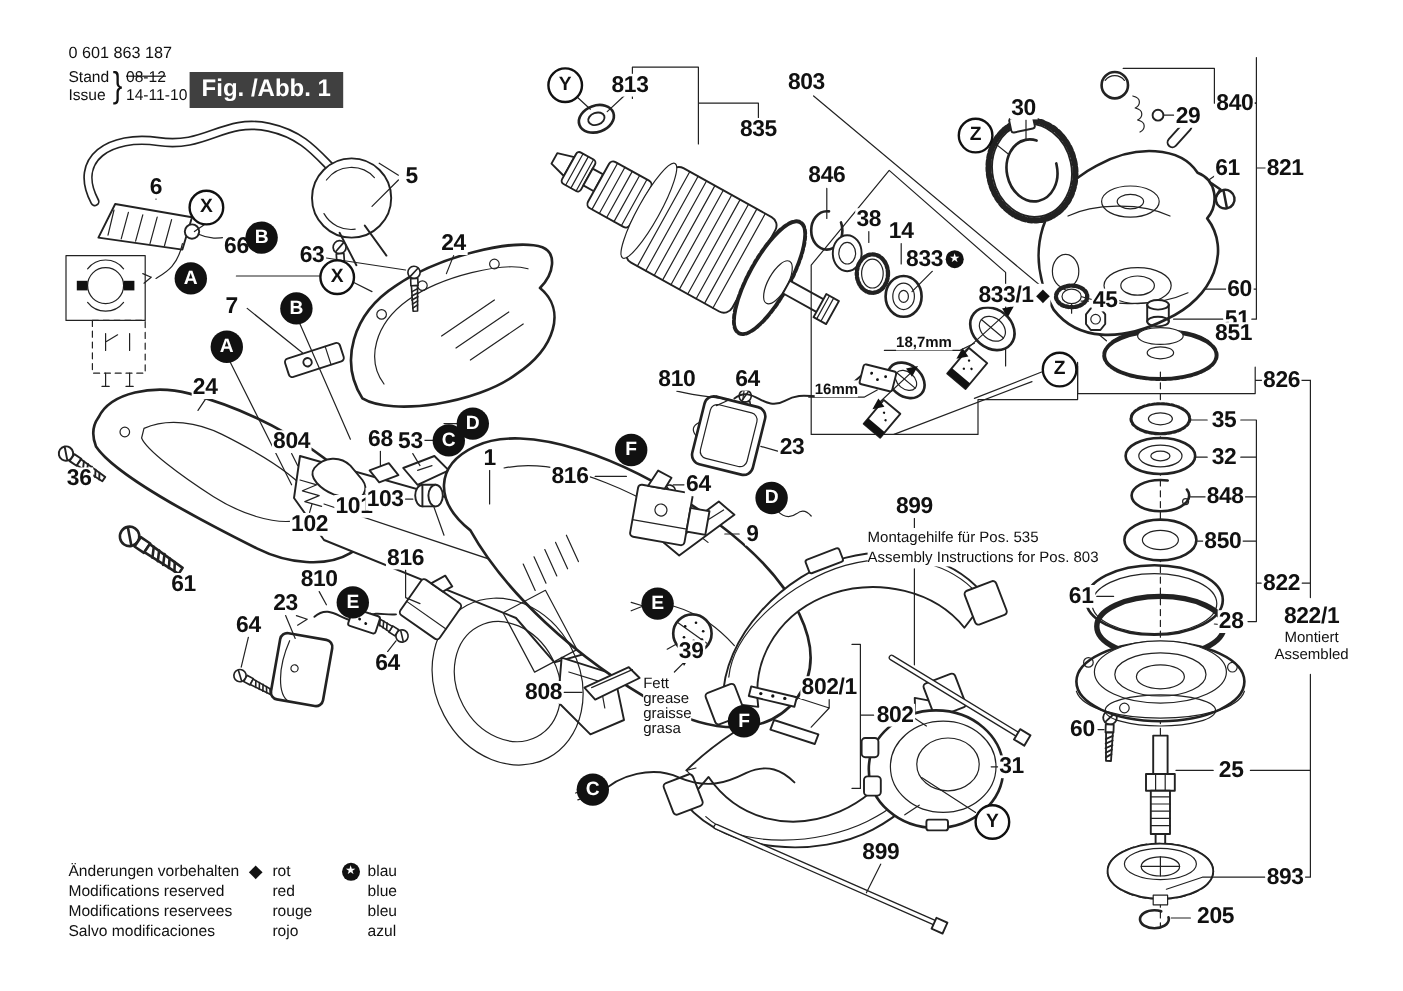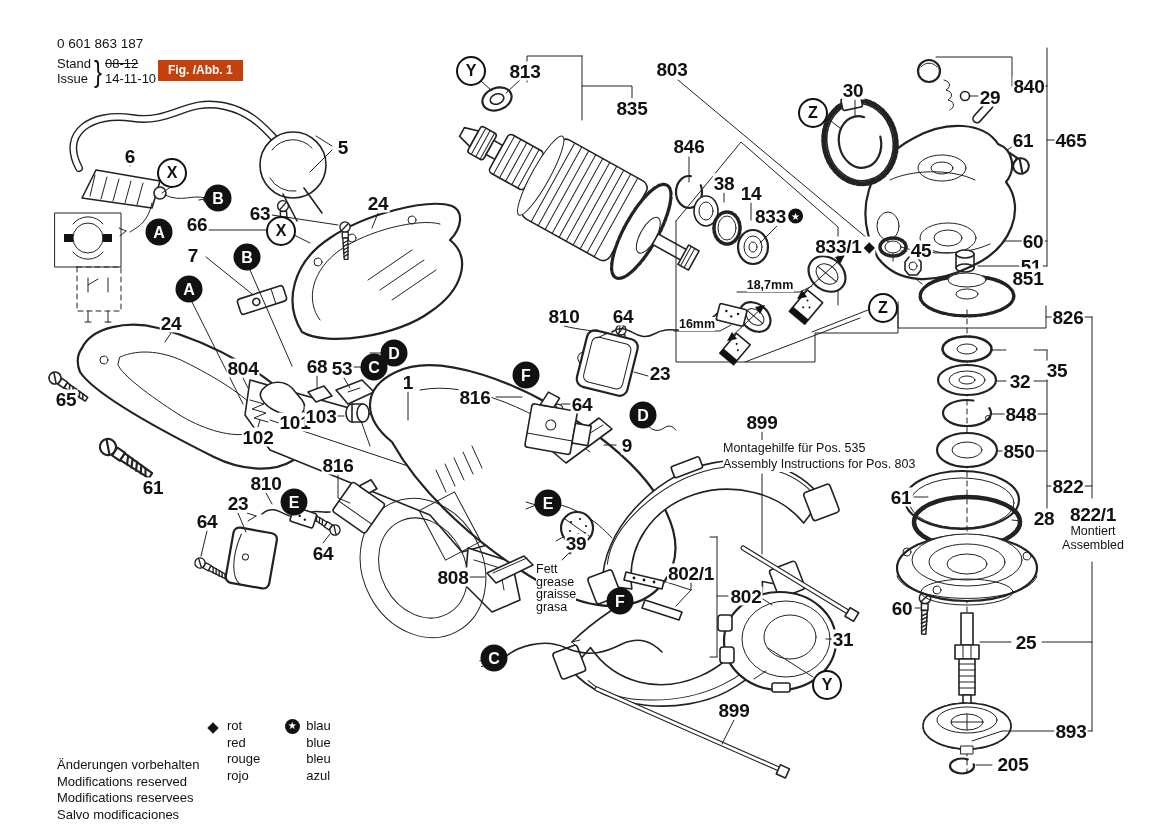--- a/index.html
+++ b/index.html
@@ -30,23 +30,23 @@
   .star-badge{display:inline-flex;width:15px;height:15px;border-radius:50%;background:#111;color:#fff;
               align-items:center;justify-content:center;font-size:10px;font-weight:normal;}
   .diamond-glyph{font-size:15px;line-height:1;}
   .note{position:absolute;font-size:12.5px;line-height:16px;white-space:nowrap;background:#fff;}
   .note.center{transform:translate(-50%,0);text-align:center;}
   .dim{position:absolute;transform:translate(-50%,-50%);font-size:12.5px;font-weight:bold;white-space:nowrap;background:#fff;}
   #header{position:absolute;left:57px;top:36px;font-size:13.5px;}
   #meta{position:absolute;left:57px;top:56px;display:flex;align-items:center;font-size:13px;line-height:15px;}
   #meta .brace{font-size:30px;font-weight:300;margin:0 2px;transform:scaleX(0.8);}
   .strike{text-decoration:line-through;}
-  #figbox{position:absolute;left:158px;top:60px;background:#c2410c;color:#fff;font-weight:bold;
-          font-size:12px;padding:3px 10px 4px 10px;}
-  #footer{position:absolute;left:57px;top:718px;font-size:13px;line-height:16.5px;margin-top:39px;}
+  #figbox{position:absolute;left:158px;top:60px;background:#404040;color:#fff;font-weight:bold;
+          font-size:20px;padding:3px 10px 4px 10px;}
+  #footer{position:absolute;left:57px;top:718px;font-size:13px;line-height:16.5px;}
   #legend{position:absolute;left:205px;top:718px;display:flex;gap:24px;font-size:13px;line-height:16.5px;}
   .leg-col{display:flex;flex-direction:column;}
   .leg-row{display:flex;align-items:center;gap:6px;}
   .leg-sym{width:16px;display:inline-flex;justify-content:center;}
 </style>
 </head>
 <body>
 
 <div id="canvas">
 
@@ -503,34 +503,34 @@
 <div id="label-layer">
       <div class="plabel" style="left: 343px; top: 147px;">
         <span>5</span>
       </div>
       <div class="plabel" style="left: 130px; top: 156px;">
         <span>6</span>
       </div>
       <div class="plabel" style="left: 378px; top: 203px;">
         <span>24</span>
       </div>
-      <div class="plabel" style="left: 197px; top: 224px; align-items: center;">
+      <div class="plabel" style="left: 197px; top: 205px; align-items: center;">
         <span>66</span>
       </div>
       <div class="plabel" style="left: 260px; top: 213px;">
         <span>63</span>
       </div>
       <div class="plabel" style="left: 193px; top: 255px;">
         <span>7</span>
       </div>
       <div class="plabel" style="left: 171px; top: 323px;">
         <span>24</span>
       </div>
       <div class="plabel" style="left: 66px; top: 399px;">
-        <span>65</span>
+        <span>36</span>
       </div>
       <div class="plabel" style="left: 243px; top: 368px;">
         <span>804</span>
       </div>
       <div class="plabel" style="left: 317px; top: 366px;">
         <span>68</span>
       </div>
       <div class="plabel" style="left: 342px; top: 368px;">
         <span>53</span>
       </div>
@@ -620,53 +620,53 @@
       <div class="plabel" style="left: 990px; top: 97px;">
         <span>29</span>
       </div>
       <div class="plabel" style="left: 1029px; top: 86px;">
         <span>840</span>
       </div>
       <div class="plabel" style="left: 1023px; top: 140px;">
         <span>61</span>
       </div>
       <div class="plabel" style="left: 1071px; top: 140px;">
-        <span>465</span>
+        <span>821</span>
       </div>
       <div class="plabel" style="left: 1033px; top: 241px;">
         <span>60</span>
       </div>
       <div class="plabel" style="left: 1031px; top: 266px;">
         <span>51</span>
       </div>
       <div class="plabel" style="left: 1028px; top: 278px;">
         <span>851</span>
       </div>
       <div class="plabel" style="left: 921px; top: 250px;">
         <span>45</span>
       </div>
       <div class="plabel" style="left: 1068px; top: 317px;">
         <span>826</span>
       </div>
-      <div class="plabel" style="left: 1057px; top: 350px; margin-top: 20px;">
+      <div class="plabel" style="left: 1020px; top: 350px;">
         <span>35</span>
       </div>
       <div class="plabel" style="left: 1020px; top: 381px;">
         <span>32</span>
       </div>
       <div class="plabel" style="left: 1021px; top: 414px;">
         <span>848</span>
       </div>
       <div class="plabel" style="left: 1019px; top: 451px;">
         <span>850</span>
       </div>
       <div class="plabel" style="left: 901px; top: 497px;">
         <span>61</span>
       </div>
-      <div class="plabel" style="left: 1026px; top: 518px; margin-left: 18px;">
+      <div class="plabel" style="left: 1026px; top: 518px;">
         <span>28</span>
       </div>
       <div class="plabel" style="left: 1068px; top: 486px;">
         <span>822</span>
       </div>
       <div class="plabel" style="left: 1093px; top: 514px;">
         <span>822/1</span>
       </div>
       <div class="plabel" style="left: 902px; top: 608px;">
         <span>60</span>

